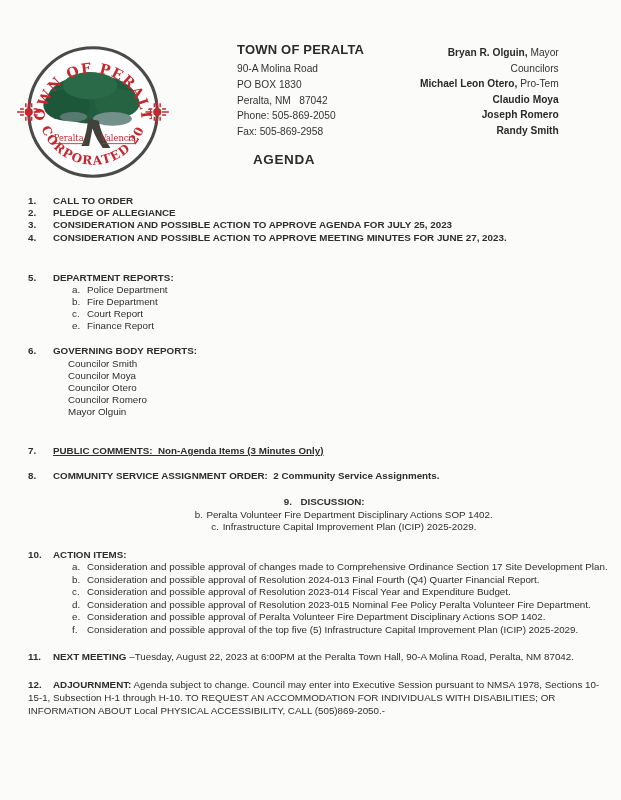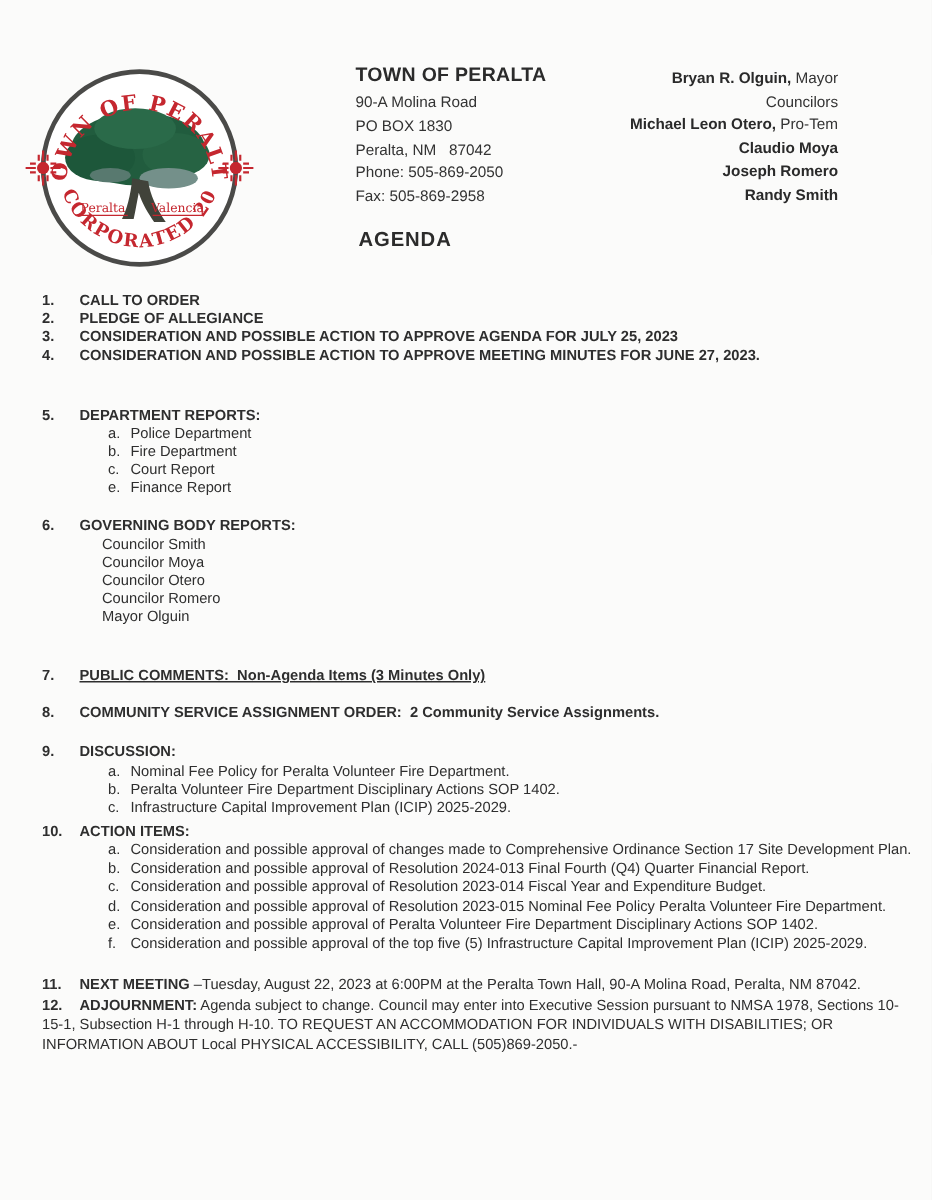--- a/index.html
+++ b/index.html
@@ -35,21 +35,21 @@
     white-space:pre-wrap;
   }
   .officials { position:absolute; left:420px; top:45px; }
   .official-line {
     font-size:10.2px; line-height:15.6px; color:#333;
     white-space:pre-wrap;
     text-align:right;
   }
   .official-line .b { font-weight:bold; color:#2a2a2a; white-space:pre-wrap; }
   .agenda-title {
-    position:absolute; left:239px; top:152px;
+    position:absolute; left:253px; top:152px;
     font-size:13.5px; font-weight:bold; color:#2b2b2b;
     letter-spacing:0.6px;
   }
   
   .body-list {
     position:absolute; left:0; top:195px; width:100%;
     padding:0 9px 0 28px;
     font-size:9.8px; color:#2e2e2e;
   }
   .item { line-height:12.2px; }
@@ -66,23 +66,23 @@
   .sub .lbl { display:inline-block; width:15px; white-space:pre; }
   .sub .stext { white-space:pre-wrap; }
   .item10 .subs { line-height:12.5px; }
   .item12 { line-height:12.8px; }
   
   .block-1to4   { margin-bottom:28px; }
   .block-5      { margin-bottom:13px; }
   .block-6      { margin-bottom:27px; }
   .block-7      { margin-bottom:13px;text-decoration:underline; }
   .block-8      { margin-bottom:14px; }
-  .block-9      { margin-bottom:4px; }
+  .block-9      { margin-bottom:16px;text-align:center; }
   .block-10     { margin-bottom:15px; }
-  .block-11     { margin-bottom:2px; }
+  .block-11     { margin-bottom:16px; }
 </style>
 </head>
 <body>
 
 <div class="page">
 
   <svg class="seal" viewBox="0 0 150 150">
     <defs>
       <path id="arcTop" d="M 25,85 A 50,50 0 0 1 125,85"></path>
       <path id="arcBot" d="M 21,88 A 56,56 0 0 0 129,88"></path>
@@ -168,21 +168,20 @@
       <p class="item"><span class="num">7.</span><span class="head">PUBLIC COMMENTS:&nbsp; Non-Agenda Items (3 Minutes Only)</span></p>
     </div>
 
     <div class="block-8">
       <p class="item"><span class="num">8.</span><span class="head">COMMUNITY SERVICE ASSIGNMENT ORDER:&nbsp; 2 Community Service Assignments.</span></p>
     </div>
 
     <div class="block-9">
       <p class="item"><span class="num">9.</span><span class="head">DISCUSSION:</span></p>
       <div class="subs">
-        <p class="sub"><span class="lbl">a.</span><span class="stext">Nominal Fee Policy for Peralta Volunteer Fire Department.</span></p>
         <p class="sub"><span class="lbl">b.</span><span class="stext">Peralta Volunteer Fire Department Disciplinary Actions SOP 1402.</span></p>
         <p class="sub"><span class="lbl">c.</span><span class="stext">Infrastructure Capital Improvement Plan (ICIP) 2025-2029.</span></p>
       </div>
     </div>
 
     <div class="block-10 item10">
       <p class="item"><span class="num">10.</span><span class="head">ACTION ITEMS:</span></p>
       <div class="subs">
         <p class="sub"><span class="lbl">a.</span><span class="stext">Consideration and possible approval of changes made to Comprehensive Ordinance Section 17 Site Development Plan.</span></p>
         <p class="sub"><span class="lbl">b.</span><span class="stext">Consideration and possible approval of Resolution 2024-013 Final Fourth (Q4) Quarter Financial Report.</span></p>

